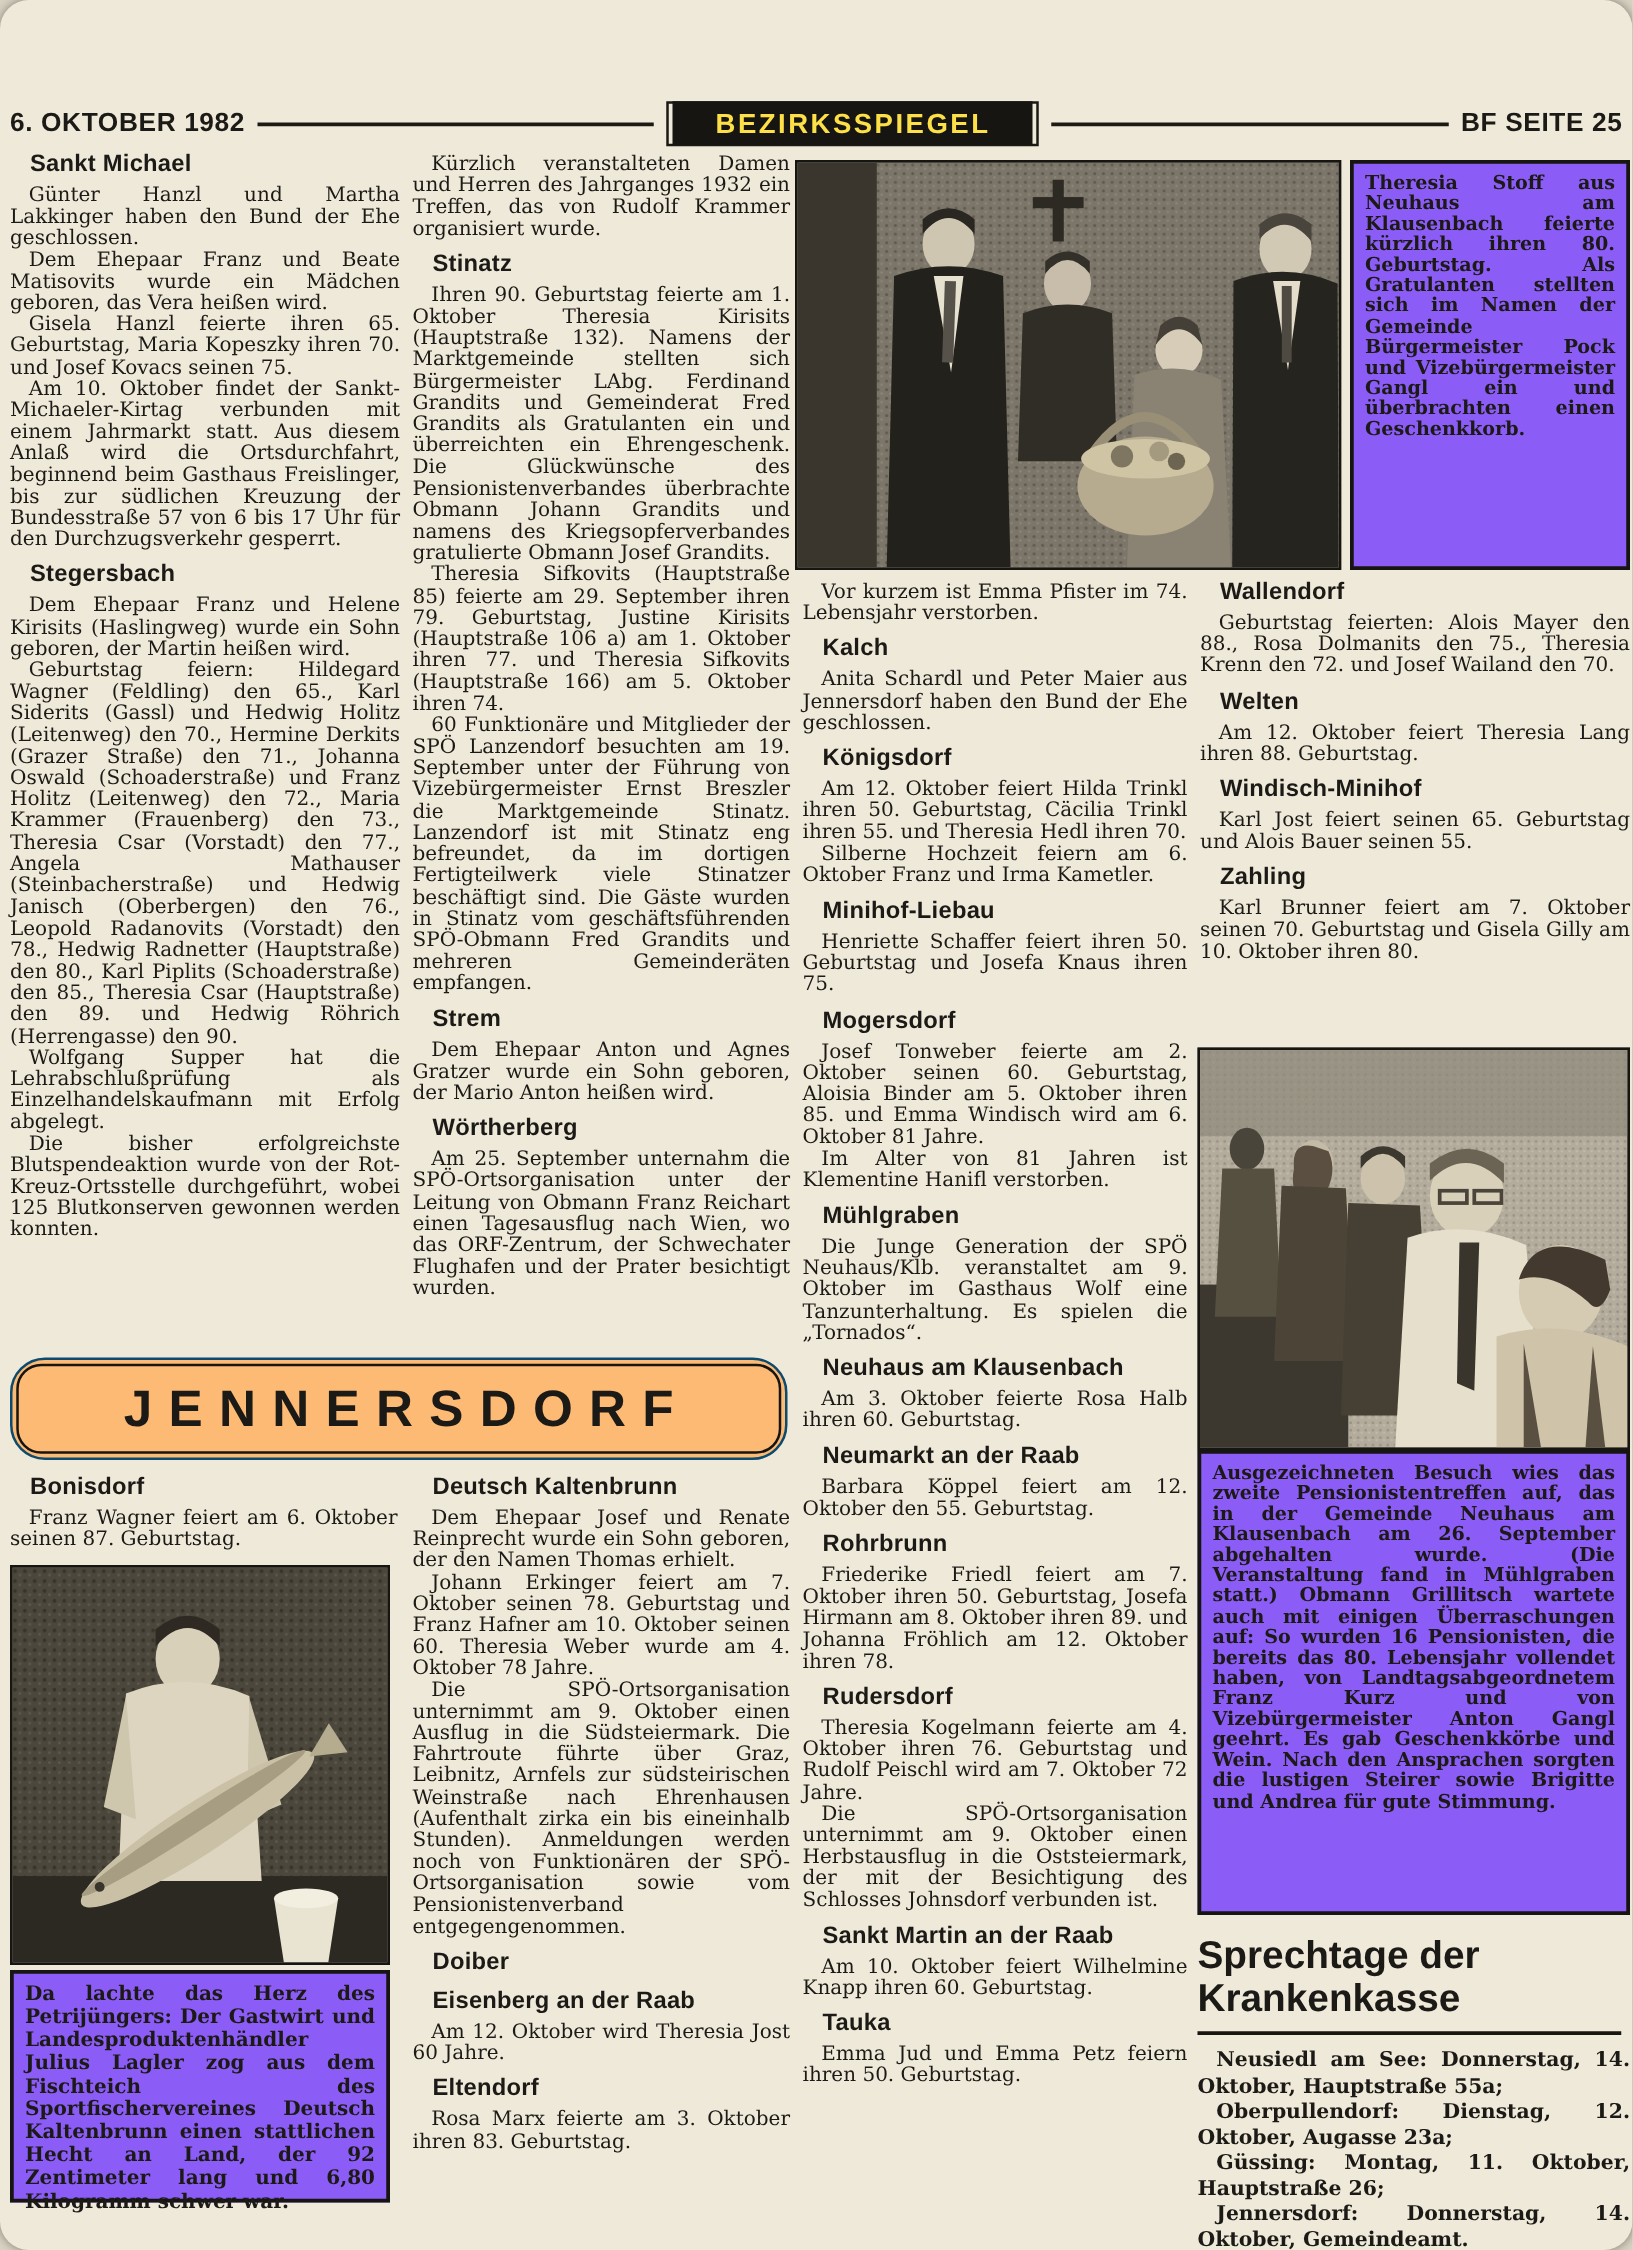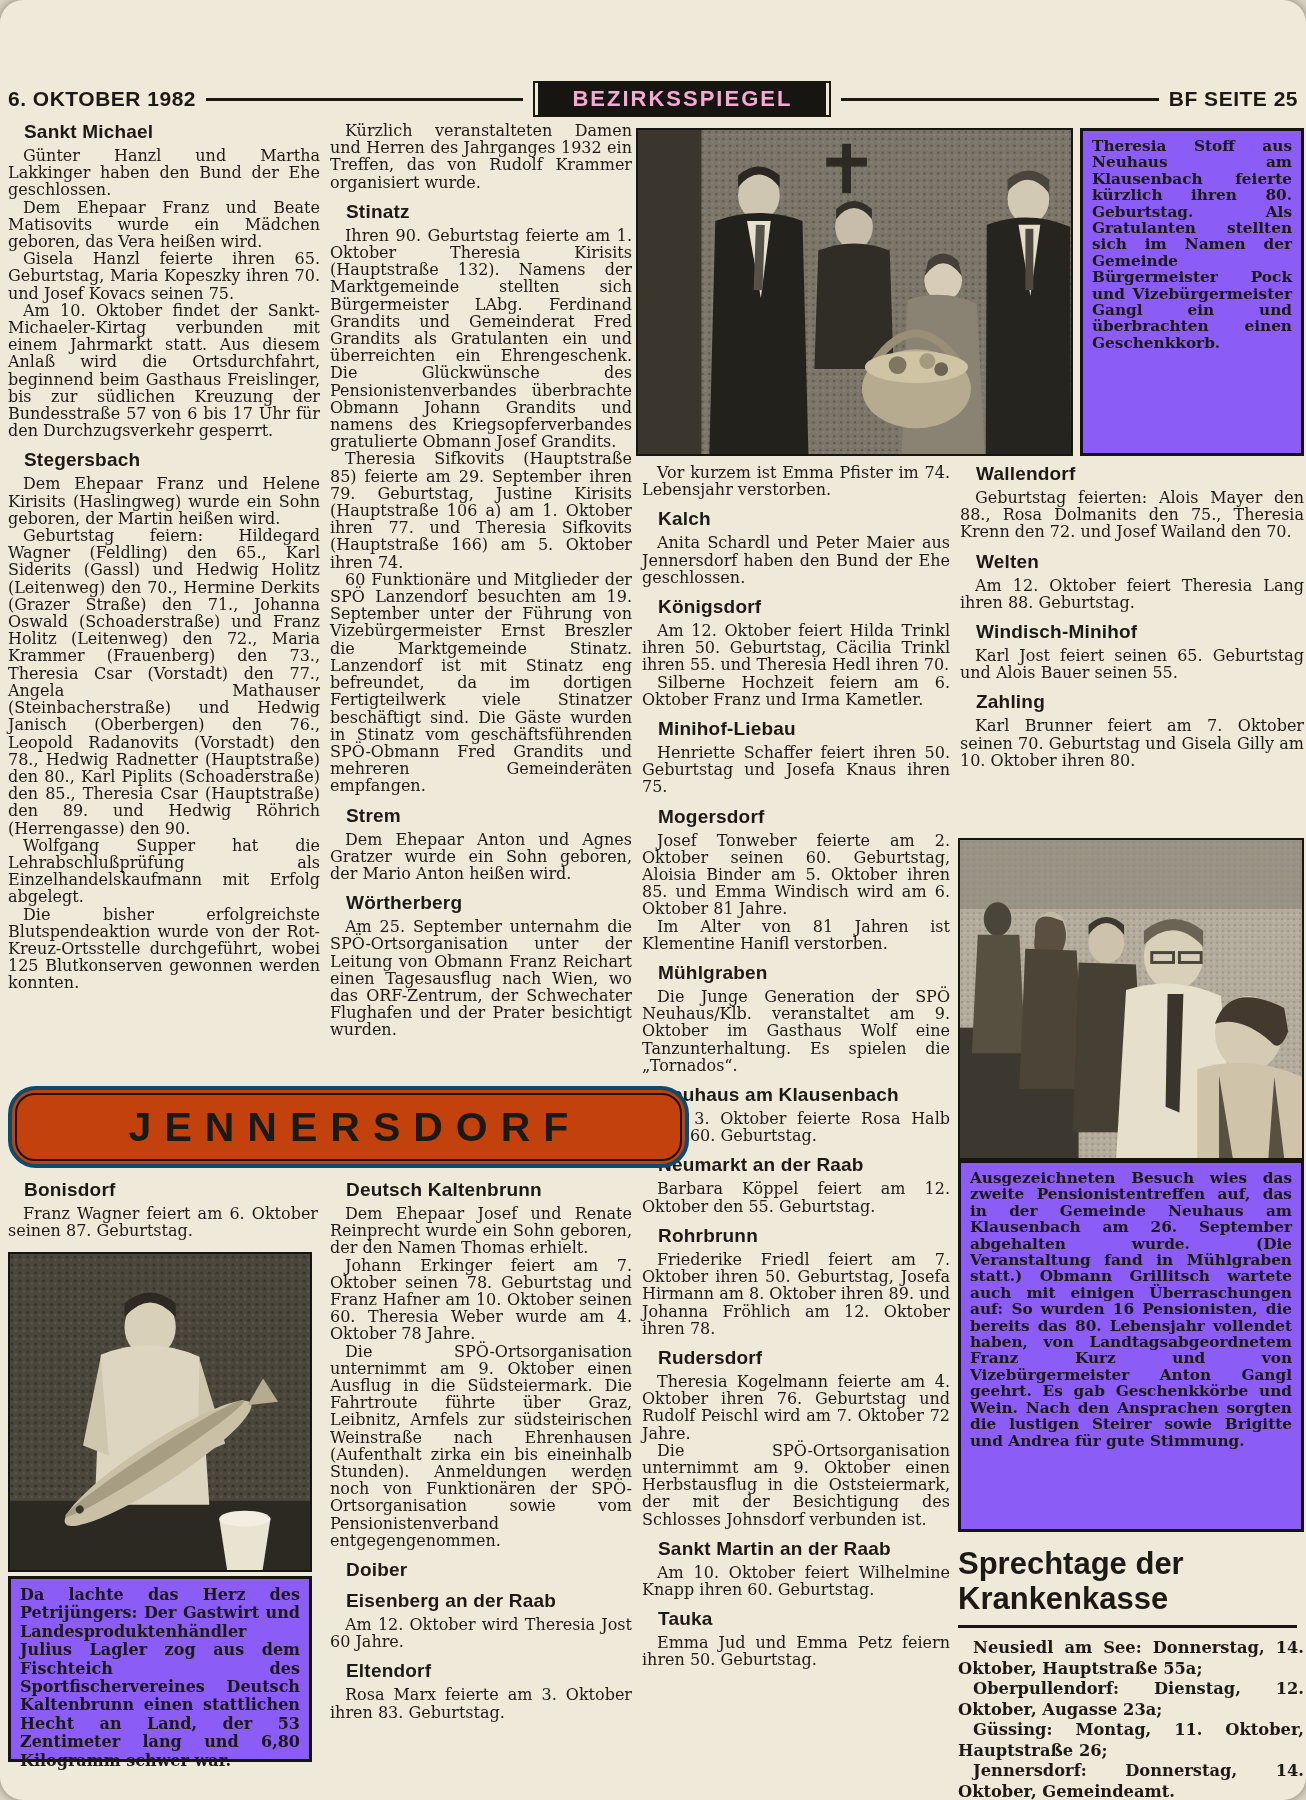--- a/index.html
+++ b/index.html
@@ -15,21 +15,21 @@
   
   .hdr{
     position:absolute; left:8px; right:8px; top:78px; height:42px;
     display:flex; align-items:center;
     font-family:"Liberation Sans", sans-serif;
   }
   .hdr-date,.hdr-page{font-weight:bold; font-size:21px; letter-spacing:.5px; white-space:nowrap;}
   .hdr-rule{flex:1; height:3px; background:#1b1914; margin:0 10px;}
   .masthead-outer{border:2px solid #1b1914; padding:3px; background:#efe9d9;}
   .masthead{
-    background:#161511; color:#f9a8d4; font-weight:bold; font-size:22px;
+    background:#161511; color:#fde047; font-weight:bold; font-size:22px;
     letter-spacing:2px; padding:5px 34px; white-space:nowrap;
   }
   
   .col{position:absolute; text-align:justify; hyphens:auto;}
   .col p.bp{margin:0; text-indent:15px; font-size:16px; line-height:17.2px;}
   .col h2.sh{
     font-family:"Liberation Sans", sans-serif; font-weight:bold;
     font-size:19px; line-height:20px; margin:11px 0 5px 16px; text-align:left;
     letter-spacing:.2px;
   }
@@ -38,23 +38,23 @@
   .photo{position:absolute; border:2px solid #161511; box-sizing:border-box; overflow:hidden; background:#6f6a5f;}
   .photo svg{display:block; width:100%; height:100%;}
   
   .capbox{
     position:absolute; border:3px solid #161511; box-sizing:border-box;
     padding:7px 9px; font-weight:bold; text-align:justify; hyphens:auto;
     font-size:15.3px; line-height:16.4px; background:#8b5cf6;
   }
   
   .banner-outer{
-    position:absolute; left:8px; top:1086px; width:681px; height:82px;
-    border:4px solid #0c4a6e; border-radius:28px; padding:3px; box-sizing:border-box;
-    background:#c2410c;
+    position:absolute; left:8px; top:1086px; width:622px; height:82px;
+    border:2px solid #0c4a6e; border-radius:28px; padding:3px; box-sizing:border-box;
+    background:#fdba74;
   }
   .banner-inner{
     height:100%; border:2px solid #161511; border-radius:20px; box-sizing:border-box;
     display:flex; align-items:center; justify-content:center;
     font-family:"Liberation Sans", sans-serif; font-weight:bold;
     font-size:41px; letter-spacing:13px; padding-left:13px;
   }
   
   .kk{position:absolute; left:958px; top:1546px; width:346px;}
   .kk-title{
@@ -270,21 +270,21 @@
         <ellipse cx="150" cy="206" rx="108" ry="8" fill="#a79d82"></ellipse>
         <polygon points="258,212 286,198 286,226" fill="#b5ab8f"></polygon>
         <circle cx="58" cy="208" r="4" fill="#3a352b"></circle>
       </g>
 
       <path d="M212 268 l52 0 l-8 52 l-36 0 z" fill="#e9e3d2"></path>
       <ellipse cx="238" cy="268" rx="26" ry="8" fill="#f2eee0"></ellipse>
     </svg>
   </div>
 
-  <div class="capbox" style="left:8px; top:1576px; width:304px; height:186px; font-size:16px; line-height:18.4px;">Da lachte das Herz des Petrijüngers: Der Gastwirt und Landesproduktenhändler Julius Lagler zog aus dem Fischteich des Sportfischervereines Deutsch Kaltenbrunn einen stattlichen Hecht an Land, der 53 Zentimeter lang und 6,80 Kilogramm schwer war.</div>
+  <div class="capbox" style="left:8px; top:1576px; width:304px; height:186px; font-size:16px; line-height:18.4px;">Da lachte das Herz des Petrijüngers: Der Gastwirt und Landesproduktenhändler Julius Lagler zog aus dem Fischteich des Sportfischervereines Deutsch Kaltenbrunn einen stattlichen Hecht an Land, der 92 Zentimeter lang und 6,80 Kilogramm schwer war.</div>
 
   <div class="col" style="left:330px; top:1180px; width:302px;">
       <h2 class="sh">Deutsch Kaltenbrunn</h2>
       <p class="bp">Dem Ehepaar Josef und Renate Reinprecht wurde ein Sohn geboren, der den Namen Thomas erhielt.</p>
       <p class="bp">Johann Erkinger feiert am 7. Oktober seinen 78. Geburtstag und Franz Hafner am 10. Oktober seinen 60. Theresia Weber wurde am 4. Oktober 78 Jahre.</p>
       <p class="bp">Die SPÖ-Ortsorganisation unternimmt am 9. Oktober einen Ausflug in die Südsteiermark. Die Fahrtroute führte über Graz, Leibnitz, Arnfels zur südsteirischen Weinstraße nach Ehrenhausen (Aufenthalt zirka ein bis eineinhalb Stunden). Anmeldungen werden noch von Funktionären der SPÖ-Ortsorganisation sowie vom Pensionistenverband entgegengenommen.</p>
       <h2 class="sh">Doiber</h2>
       <h2 class="sh">Eisenberg an der Raab</h2>
       <p class="bp">Am 12. Oktober wird Theresia Jost 60 Jahre.</p>
       <h2 class="sh">Eltendorf</h2>

